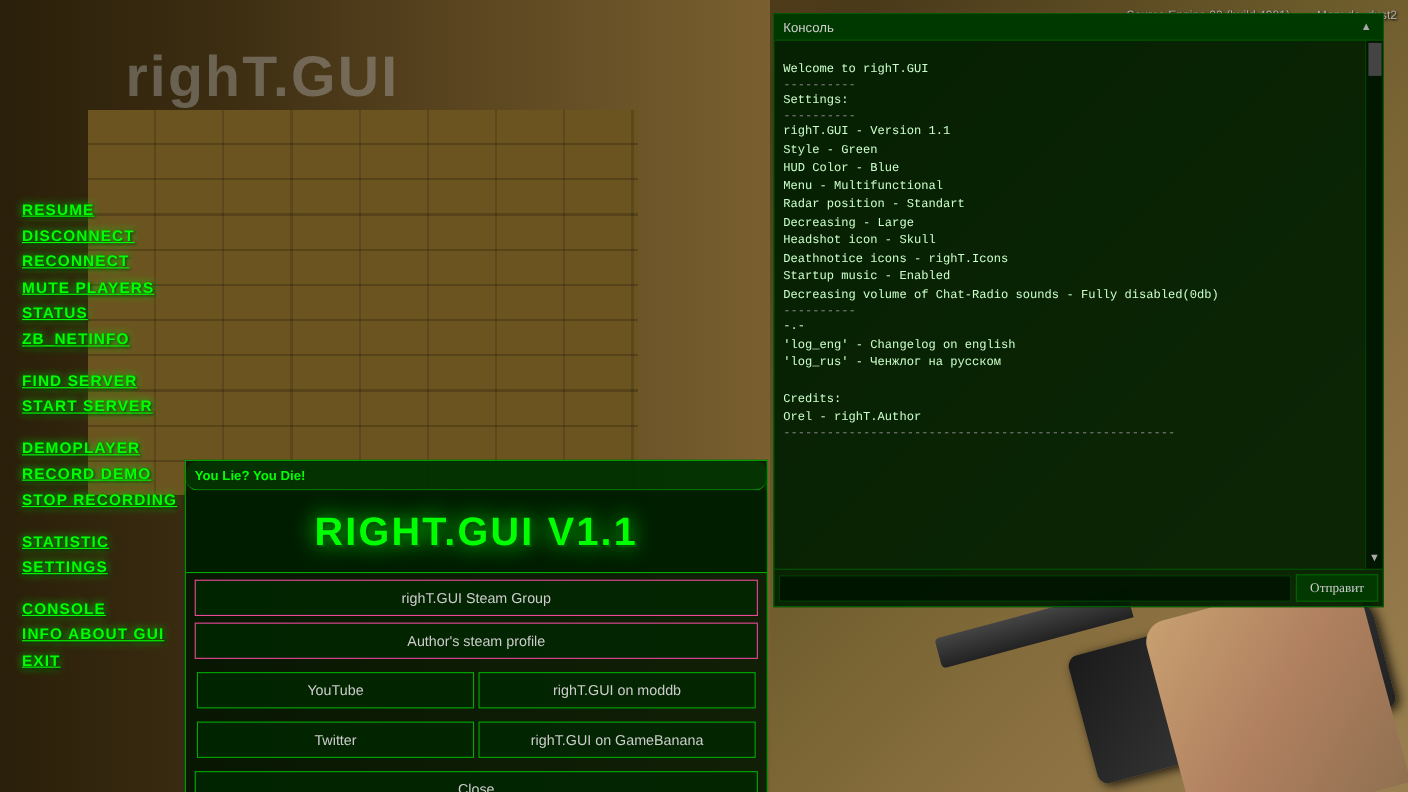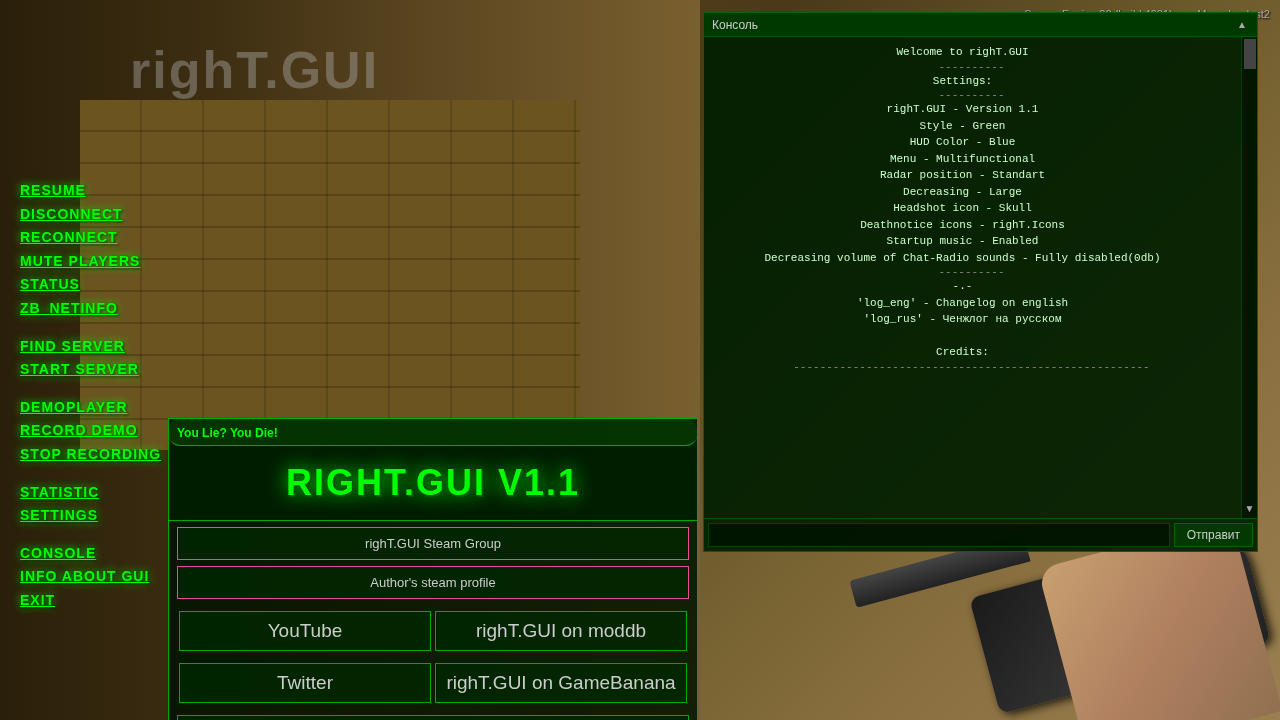--- a/index.html
+++ b/index.html
@@ -90,21 +90,21 @@
     }
 
     .menu-section-gap {
       height: 12px;
     }
 
     
     #gui-watermark {
       position: absolute;
       top: 40px;
-      left: 130px;
+      left: 114px;
       color: rgba(180, 180, 180, 0.4);
       font-size: 52px;
       font-weight: bold;
       font-family: Arial, sans-serif;
       z-index: 3;
       letter-spacing: 2px;
       text-transform: none;
     }
 
     
@@ -161,21 +161,21 @@
       gap: 0;
       padding: 4px 8px;
     }
 
     .panel-button-half {
       flex: 1;
       padding: 8px 6px;
       background: rgba(0, 40, 0, 0.8);
       border: 1px solid #00aa00;
       color: #cccccc;
-      font-size: 19px;
+      font-size: 13px;
       text-align: center;
       cursor: pointer;
       font-family: Arial, sans-serif;
       margin: 2px;
     }
 
     .panel-close-btn {
       display: block;
       width: calc(100% - 16px);
       margin: 6px 8px 8px 8px;
@@ -214,23 +214,22 @@
 
     #console-title {
       color: #cccccc;
       font-size: 12px;
       font-family: Arial, sans-serif;
     }
 
     #console-body {
       flex: 1;
       overflow: hidden;
-      padding: 7px 8px;
+      padding: 18px 8px;
       position: relative;
-      text-align: center;
     }
 
     #console-scrollbar {
       position: absolute;
       right: 0;
       top: 0;
       width: 16px;
       height: 100%;
       background: rgba(0,20,0,0.8);
       border-left: 1px solid #004400;
@@ -278,21 +277,21 @@
       font-family: 'Courier New', monospace;
       padding: 4px 6px;
       outline: none;
     }
 
     #console-send-btn {
       background: rgba(0, 60, 0, 0.9);
       border: 1px solid #006600;
       color: #cccccc;
       font-size: 12px;
-      font-family: Liberation Sans, sans-serif;
+      font-family: Liberation Serif, serif;
       padding: 4px 12px;
       cursor: pointer;
     }
 
     
     .scroll-arrow {
       color: #aaaaaa;
       font-size: 10px;
       cursor: pointer;
       padding: 2px;
@@ -454,20 +453,21 @@
       <div class="console-text">Headshot icon - Skull</div>
       <div class="console-text">Deathnotice icons - righT.Icons</div>
       <div class="console-text">Startup music - Enabled</div>
       <div class="console-text">Decreasing volume of Chat-Radio sounds - Fully disabled(0db)</div>
       <div class="console-divider">----------</div>
       <div class="console-text">-.-</div>
       <div class="console-text">'log_eng' - Changelog on english</div>
       <div class="console-text">'log_rus' - Ченжлог на русском</div>
       <div class="console-text">&nbsp;</div>
       <div class="console-text">Credits:</div>
+      <div class="console-text">Orel - righT.Author</div>
       <div class="console-divider">------------------------------------------------------</div>
     </div>
 
     <div id="console-scrollbar">
       <div id="console-scroll-thumb"></div>
       <div style="flex:1;"></div>
       <span class="scroll-arrow" style="margin-bottom:2px;">▼</span>
     </div>
   </div>
   <div id="console-footer">

